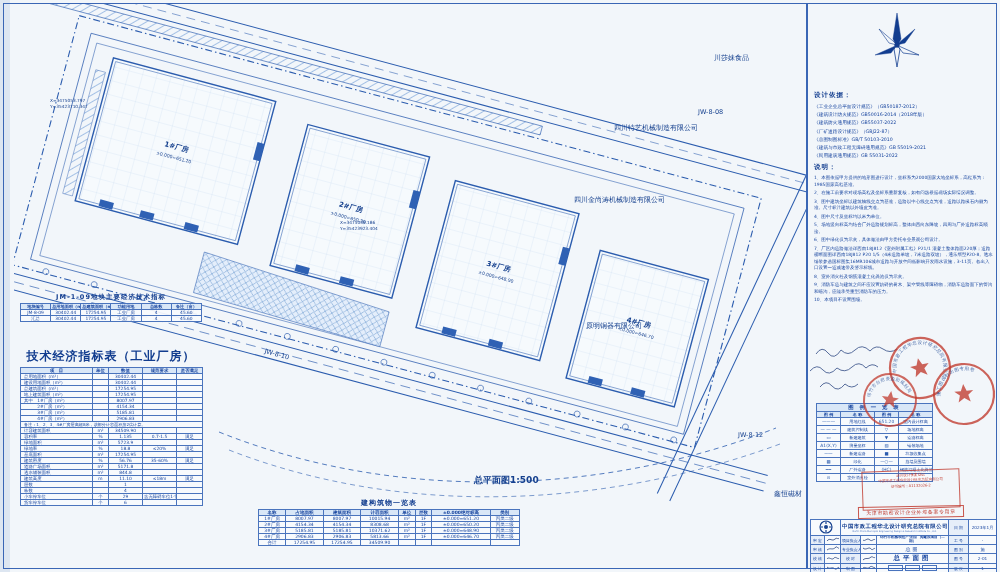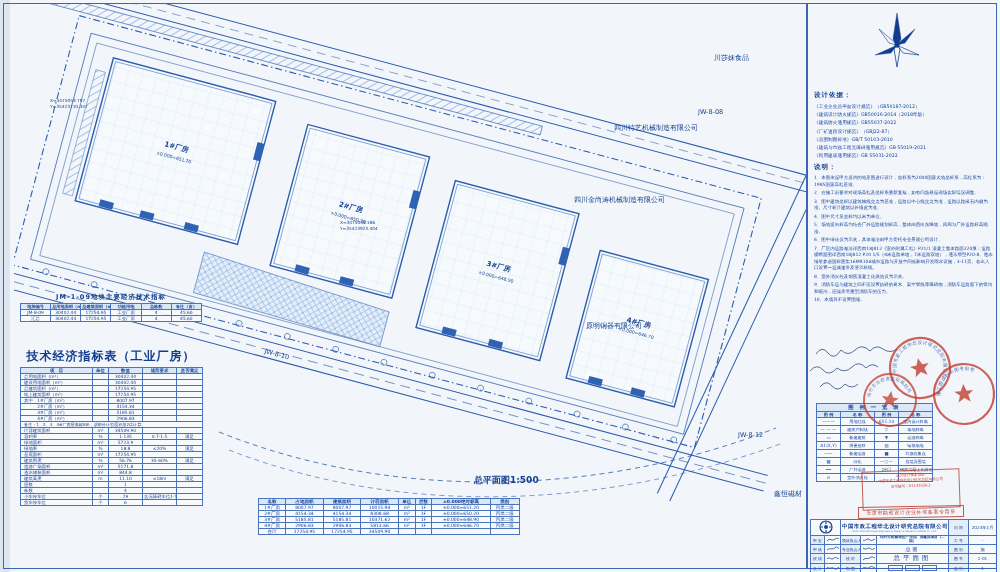--- a/index.html
+++ b/index.html
@@ -54,21 +54,21 @@
              color:#c13a2e;font-size:5px;letter-spacing:.6px;text-align:center;line-height:10px;transform:rotate(-1deg);}
 
   
   #title-block{position:absolute;left:810px;top:519px;width:186px;}
   #tb{width:186px;height:47px;font-size:4.2px;}
   #tb td{height:8px;}
   .tb-company{font-weight:bold;font-size:5.4px;letter-spacing:.5px;color:#123d8f;}
   .tb-en{font-size:2.6px;color:#4a74bd;letter-spacing:0;transform:scale(.9);}
   .tb-proj{font-weight:bold;font-size:3.6px;white-space:normal;line-height:1.1;}
   .tb-set{font-size:5px;letter-spacing:2px;}
-  .tb-sheet{font-weight:normal;font-size:6.5px;letter-spacing:3px;}
+  .tb-sheet{font-weight:bold;font-size:6.5px;letter-spacing:3px;}
   .lab{background:#e6eef9;font-size:3.9px;}
   .minibox{display:inline-block;width:13px;height:4px;border:.5px solid #4a74bd;margin:0 1px;}
 
   svg text{fill:#16418f;stroke:none;font-family:"DejaVu Sans","Liberation Sans",sans-serif;}
 </style>
 </head>
 <body>
 
 <div id="sheet">
   <div class="edge-strip"></div>
@@ -399,20 +399,21 @@
             <td>个</td>
           <td>6</td>
             <td></td>
           <td></td>
         </tr>
         </tbody>
     </table>
   </div>
 
   <div id="building-block">
+    <div class="tbl-title">建构筑物一览表</div>
     <table id="building-table">
       <colgroup>
           <col style="width:26px">
           <col style="width:36px">
           <col style="width:36px">
           <col style="width:36px">
           <col style="width:16px">
           <col style="width:16px">
           <col style="width:56px">
           <col style="width:28px">

